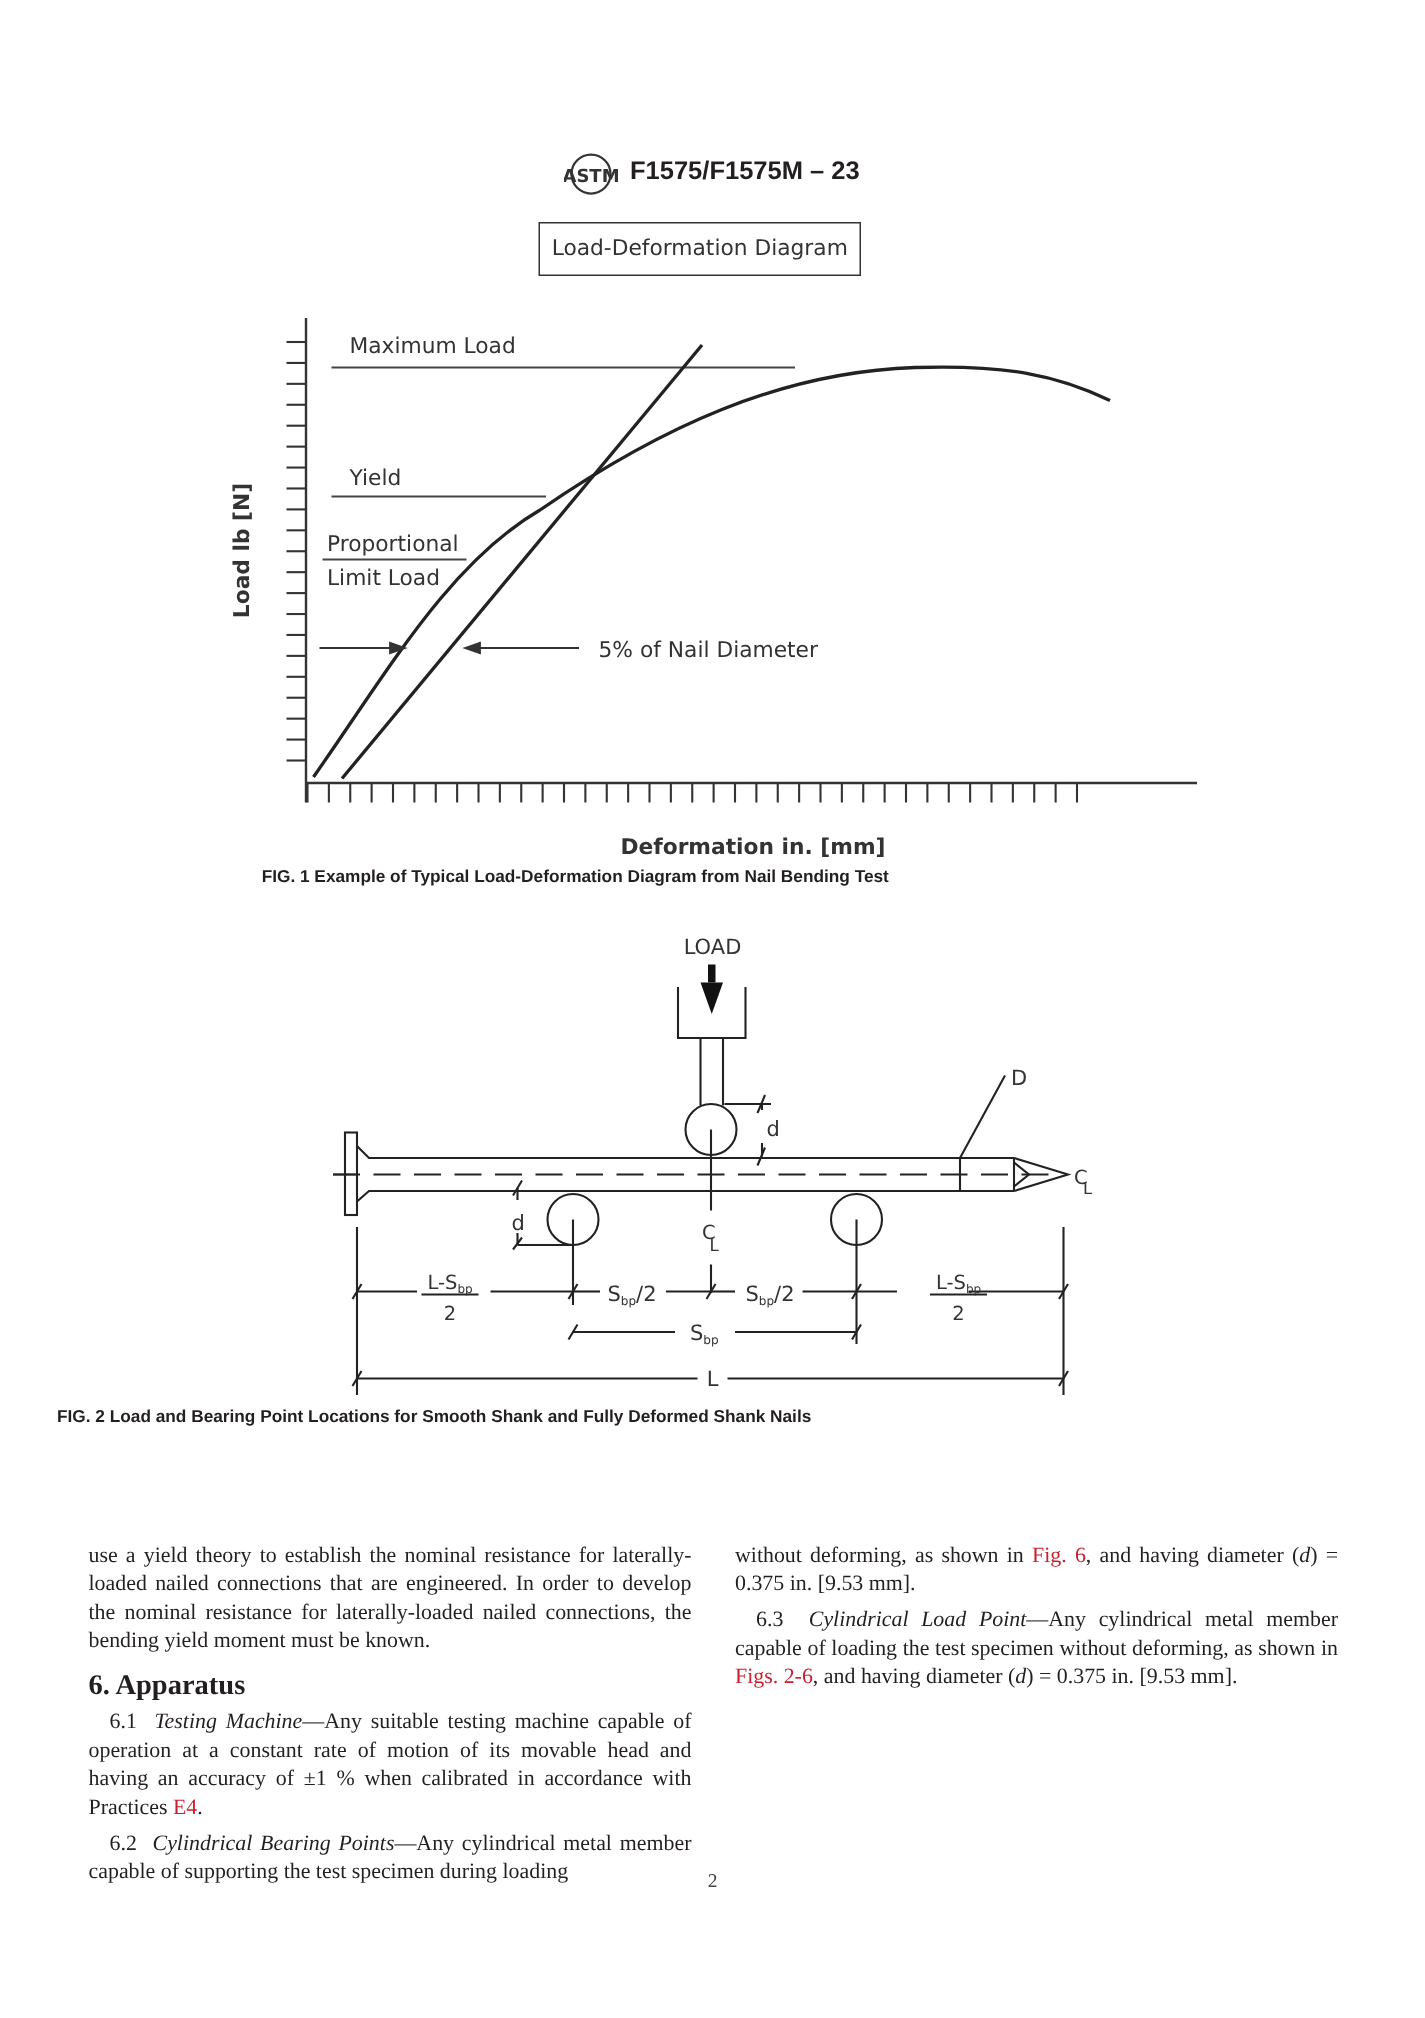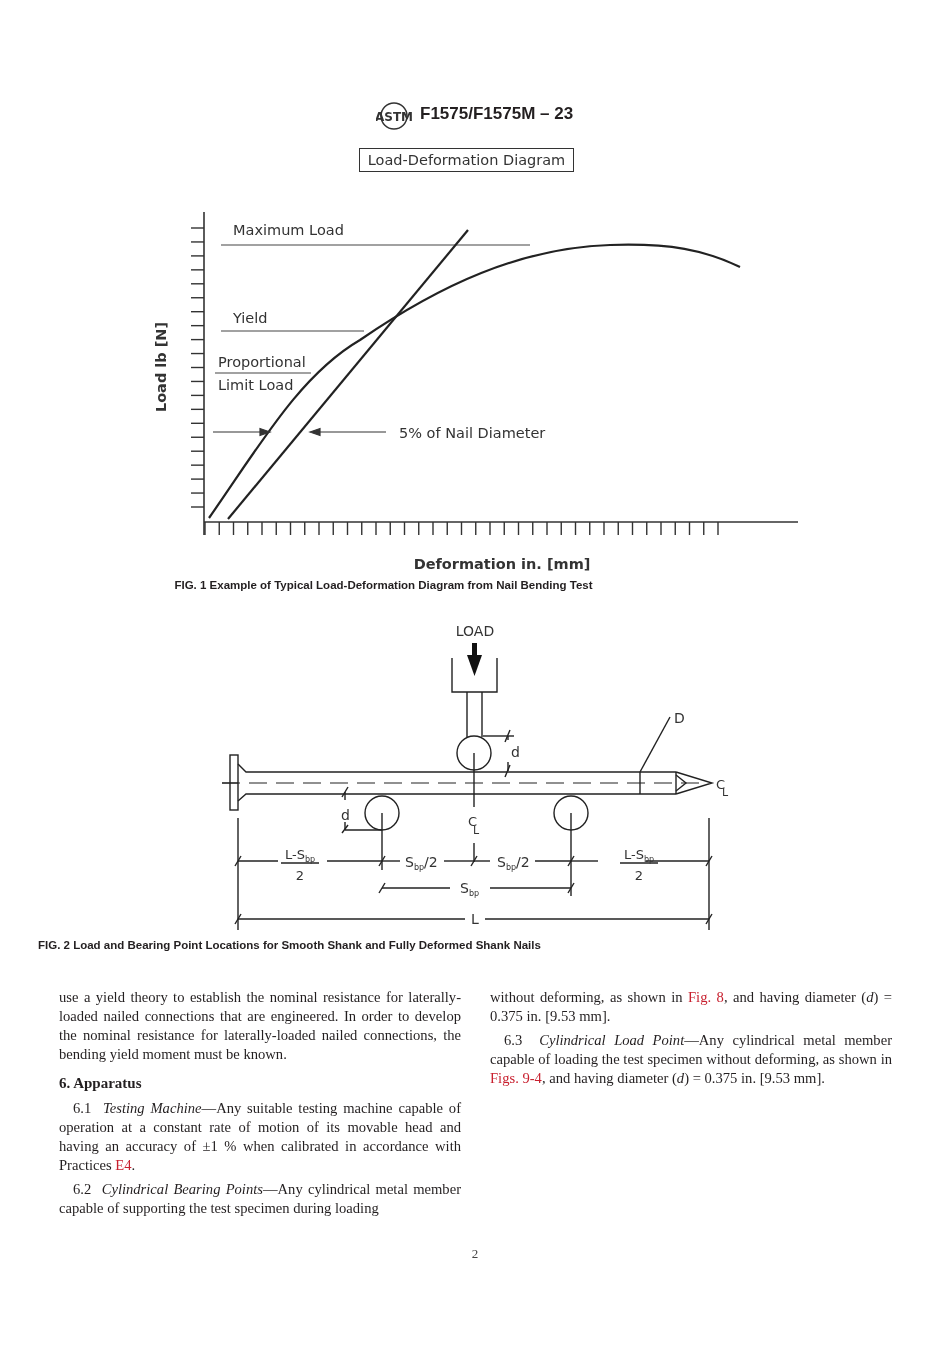--- a/index.html
+++ b/index.html
@@ -1,27 +1,27 @@
 <!DOCTYPE html>
 <html><head>
 <meta charset="utf-8">
 <style>
   html, body { margin:0; padding:0; background:#ffffff; }
   body { width:950px; height:1345px; position:relative; overflow:hidden; color:#231f20; }
   .header-title { position:absolute; left:420px; top:104px; font-family:"Liberation Sans", sans-serif; font-weight:bold; font-size:17px; color:#231f20; }
   .logo { position:absolute; left:376px; top:100px; width:36px; height:32px; }
-  .diagram-title-box { position:absolute; left:359px; top:148px; width:215px; height:24px; border:1.3px solid #333; box-sizing:border-box; display:flex; align-items:center; justify-content:center; font-family:"DejaVu Sans", sans-serif; font-size:14.5px; color:#333; }
+  .diagram-title-box { position:absolute; left:359px; top:148px; width:215px; height:36px; border:1.3px solid #333; box-sizing:border-box; display:flex; align-items:center; justify-content:center; font-family:"DejaVu Sans", sans-serif; font-size:14.5px; color:#333; }
   svg text { font-family:"DejaVu Sans", sans-serif; }
   .chart-svg { position:absolute; left:0; top:0; }
   .fig-caption { position:absolute; font-family:"Liberation Sans", sans-serif; font-weight:bold; font-size:11.5px; color:#231f20; white-space:nowrap; }
   .col { position:absolute; top:988px; width:402px; font-family:"Liberation Serif", serif; font-size:14.6px; line-height:19px; color:#231f20; text-align:justify; }
   .col p { margin:0 0 8px 0; }
   .col p.indent { text-indent:14px; }
-  .col p.cont { text-indent:0; }
-  .col h2 { margin:10px 0 6px 0; font-size:15px; font-weight:bold; }
+  .col p.cont { text-indent:0;margin-top:40px; }
+  .col h2 { margin:10px 0 6px 0; font-size:19px; font-weight:bold; }
   .col p.tight { margin-bottom:5px; }
   .link { color:#c8202f; }
   .page-number { position:absolute; left:0; width:950px; top:1246px; text-align:center; font-family:"Liberation Serif", serif; font-size:13px; color:#444; }
 </style>
 </head>
 <body>
 
 <div class="logo">
   <svg width="36" height="32" viewBox="0 0 36 32">
     <circle cx="18" cy="16" r="13" fill="none" stroke="#333" stroke-width="1.5"></circle>
@@ -245,17 +245,17 @@
 <div class="fig-caption" style="left:0; width:950px; text-align:left; top:939px;margin-left:38px;">FIG. 2  Load and Bearing Point Locations for Smooth Shank and Fully Deformed Shank Nails</div>
 
 <div class="col" style="left:59px;">
   <p class="cont">use a yield theory to establish the nominal resistance for laterally-loaded nailed connections that are engineered. In order to develop the nominal resistance for laterally-loaded nailed connections, the bending yield moment must be known.</p>
   <h2>6.  Apparatus</h2>
   <p class="indent tight"><span>6.1</span>&nbsp; <i>Testing Machine</i><span>—Any suitable testing machine capable of operation at a constant rate of motion of its movable head and having an accuracy of ±1 % when calibrated in accordance with Practices </span><span class="link">E4</span><span>.</span></p>
   <p class="indent"><span>6.2</span>&nbsp; <i>Cylindrical Bearing Points</i><span>—Any cylindrical metal member capable of supporting the test specimen during loading</span></p>
 </div>
 
 <div class="col" style="left:490px;">
-  <p class="cont tight"><span>without deforming, as shown in </span><span class="link">Fig. 8</span><span>, and having diameter (</span><i>d</i><span>) = 0.375 in. [9.53 mm].</span></p>
-  <p class="indent"><span>6.3</span>&nbsp; <i>Cylindrical Load Point</i><span>—Any cylindrical metal member capable of loading the test specimen without deforming, as shown in </span><span class="link">Figs. 9-4</span><span>, and having diameter (</span><i>d</i><span>) = 0.375 in. [9.53 mm].</span></p>
+  <p class="cont tight"><span>without deforming, as shown in </span><span class="link">Fig. 6</span><span>, and having diameter (</span><i>d</i><span>) = 0.375 in. [9.53 mm].</span></p>
+  <p class="indent"><span>6.3</span>&nbsp; <i>Cylindrical Load Point</i><span>—Any cylindrical metal member capable of loading the test specimen without deforming, as shown in </span><span class="link">Figs. 2-6</span><span>, and having diameter (</span><i>d</i><span>) = 0.375 in. [9.53 mm].</span></p>
 </div>
 
 <div class="page-number">2</div>
 
 </body></html>

